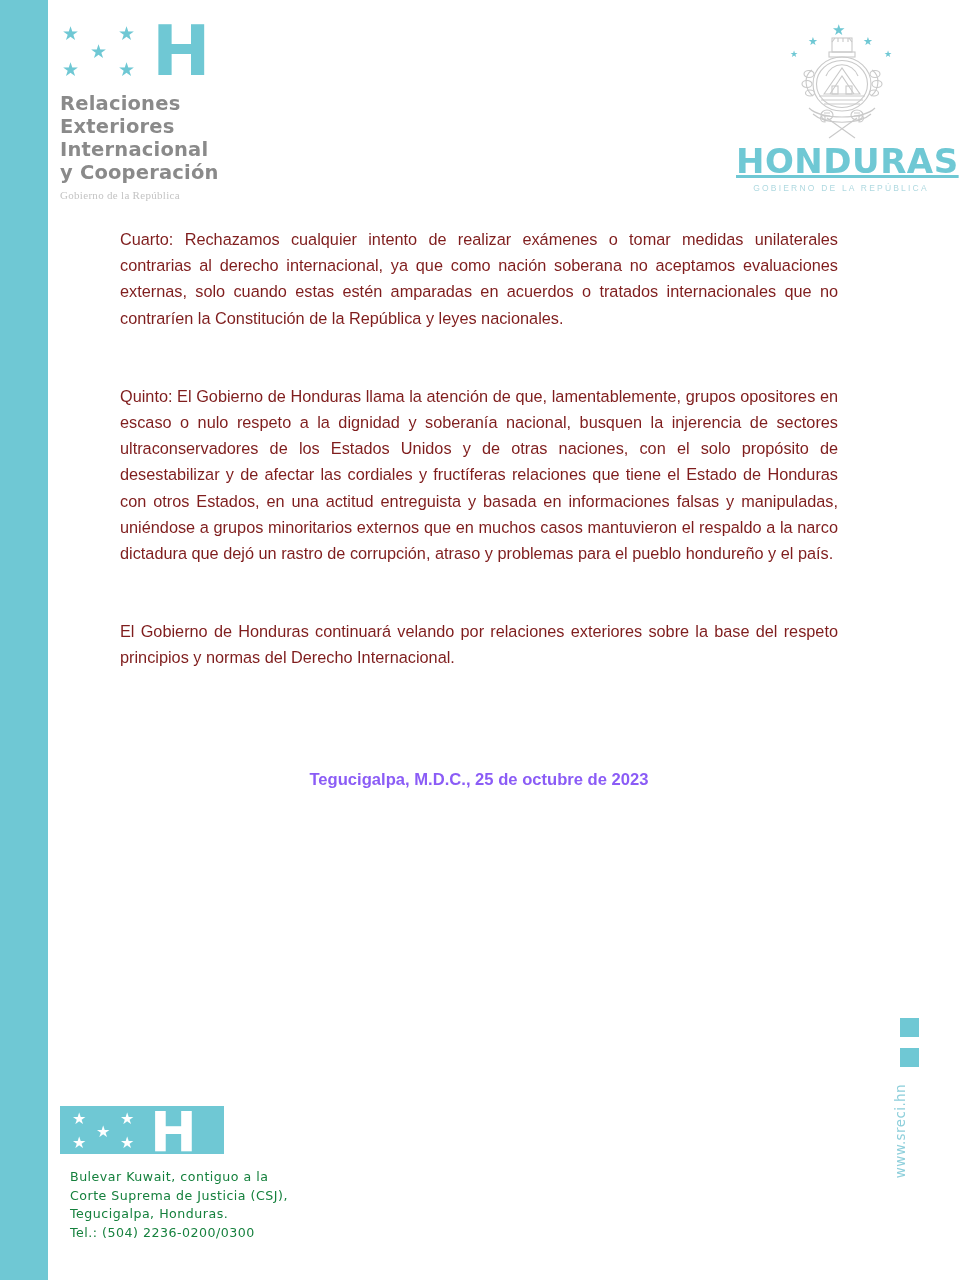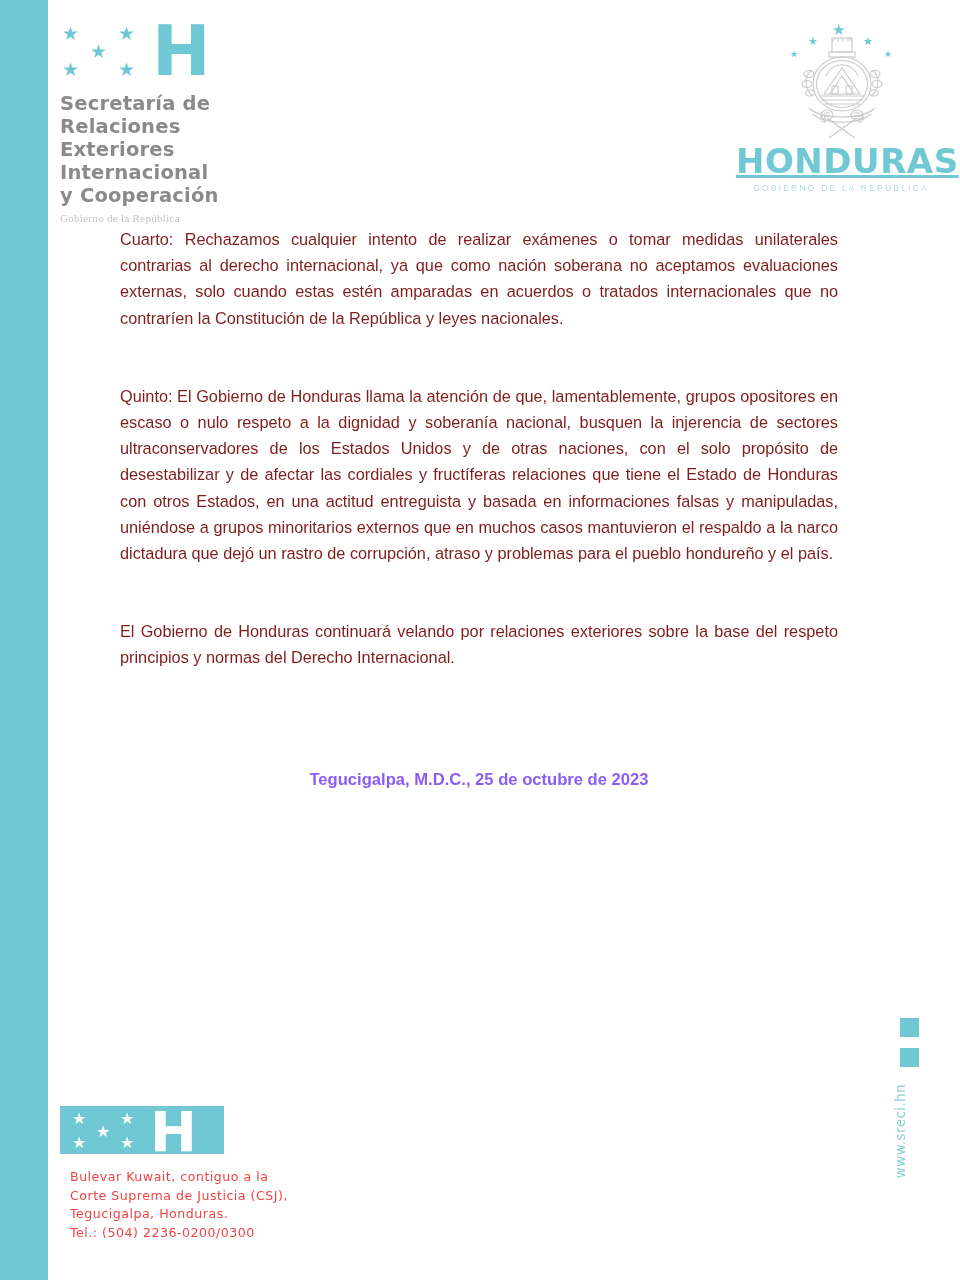--- a/index.html
+++ b/index.html
@@ -207,21 +207,21 @@
     color: #ffffff;
     letter-spacing: -2px;
   }
 
   .footer-address {
     position: absolute;
     left: 22px; top: 98px;
     font-family: "DejaVu Sans", sans-serif;
     font-size: 12.6px;
     line-height: 18.5px;
-    color: #ef4444;
+    color: #15803d;
     letter-spacing: 0.5px;
   }
 
   
   .rail {
     position: absolute;
     right: 22px; bottom: 42px;
     width: 40px; height: 220px;
   }
   .rail .sq {
@@ -260,21 +260,20 @@
           <span class="star s-tl">★</span>
           <span class="star s-tr">★</span>
           <span class="star s-c">★</span>
           <span class="star s-bl">★</span>
           <span class="star s-br">★</span>
         </div>
         <div class="h-glyph">H</div>
       </div>
 
       <div class="sre-name">
-        <div>Secretaría de</div>
         <div>Relaciones</div>
         <div>Exteriores</div>
         <div>Internacional</div>
         <div>y Cooperación</div>
       </div>
 
       <div class="sre-sub">Gobierno de la República</div>
     </div>
 
     <div class="hn-lockup">

